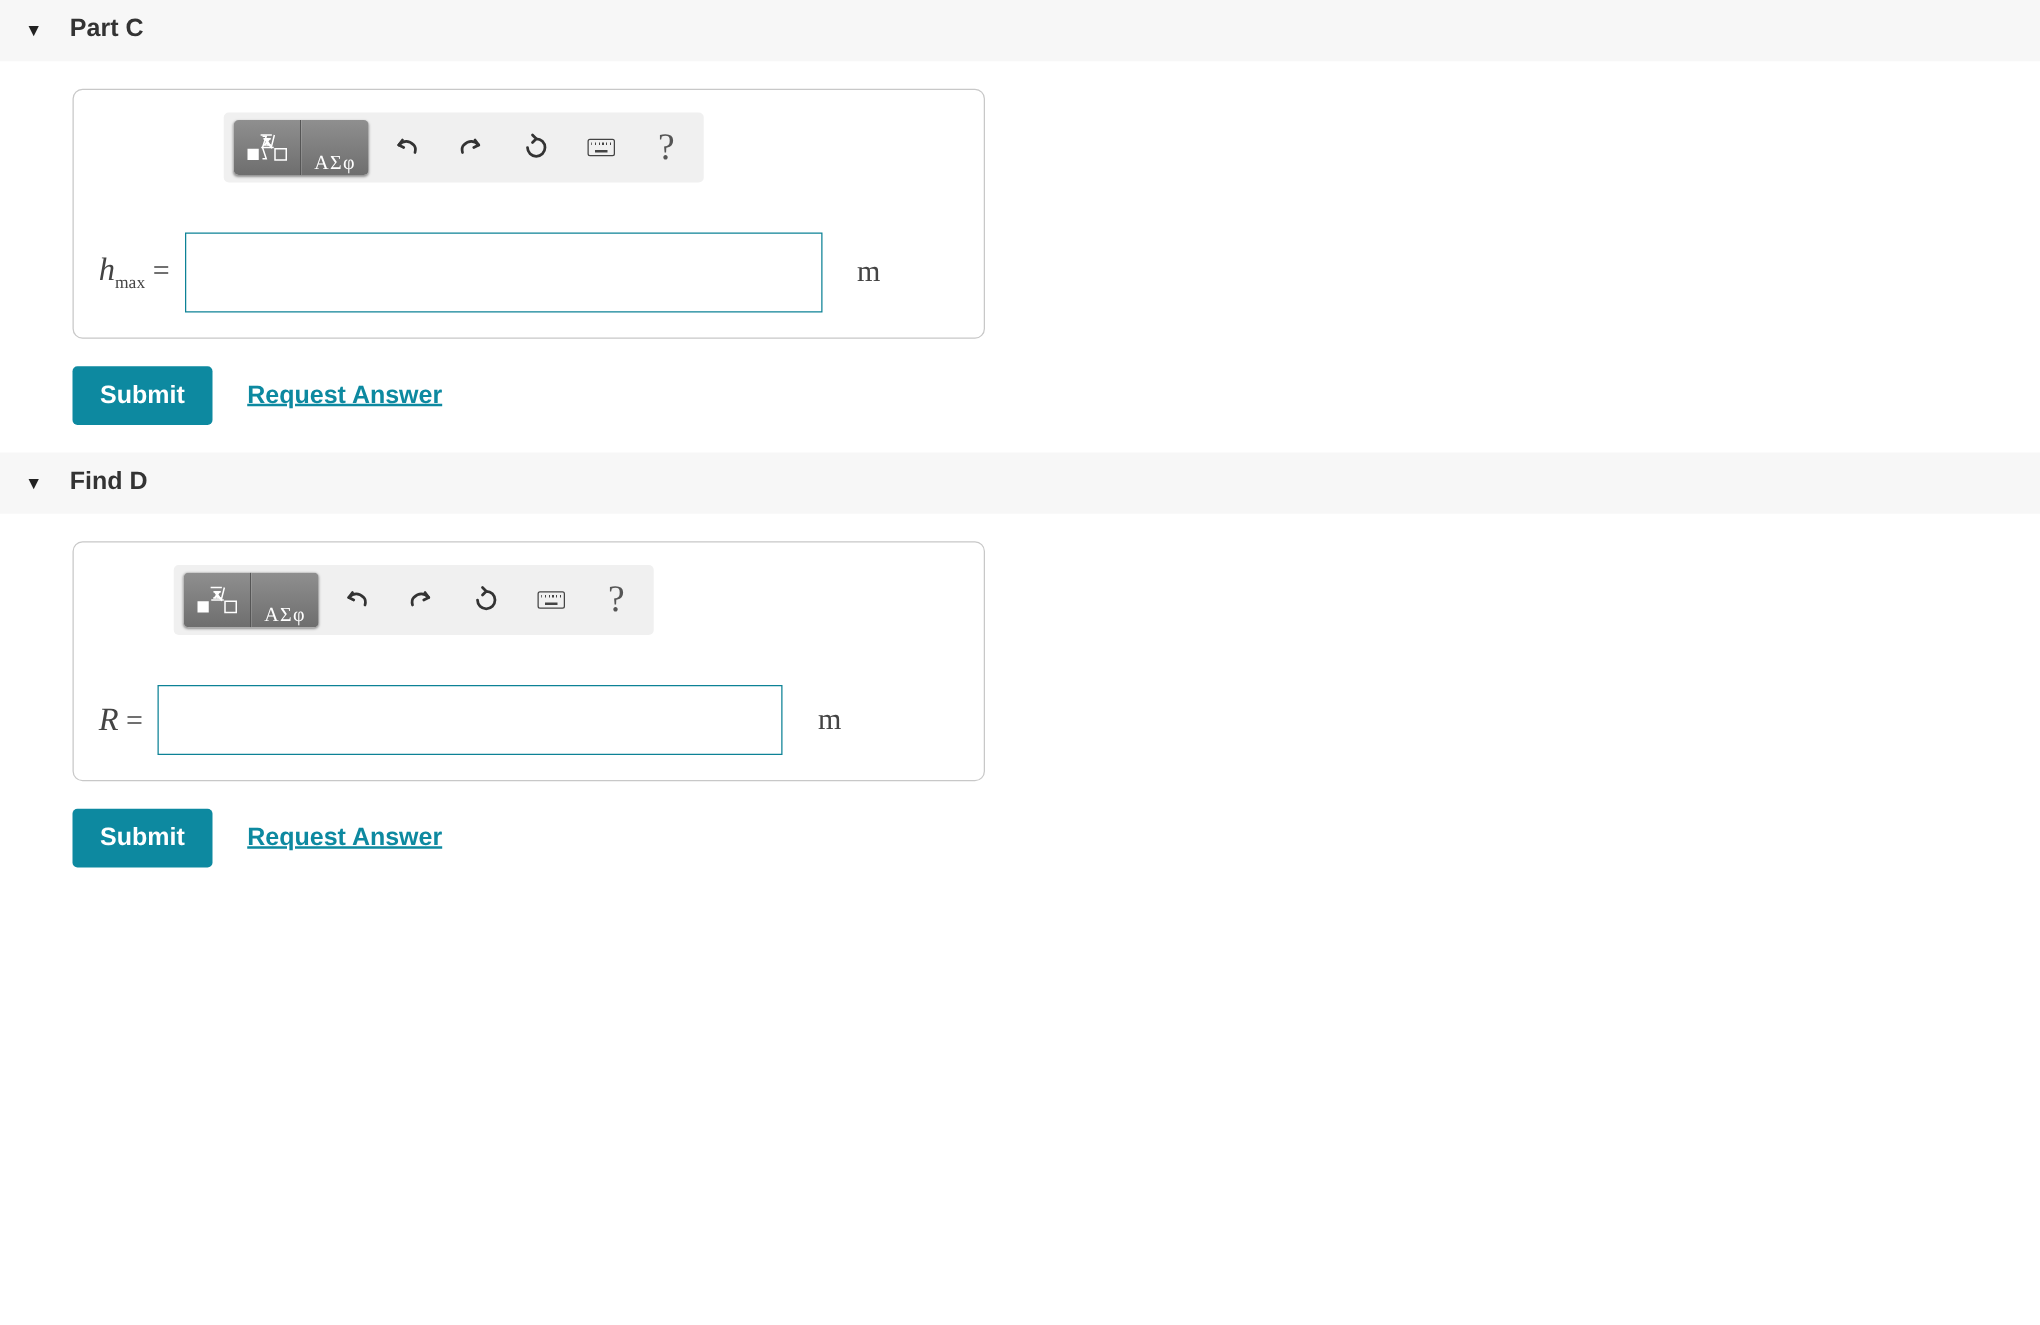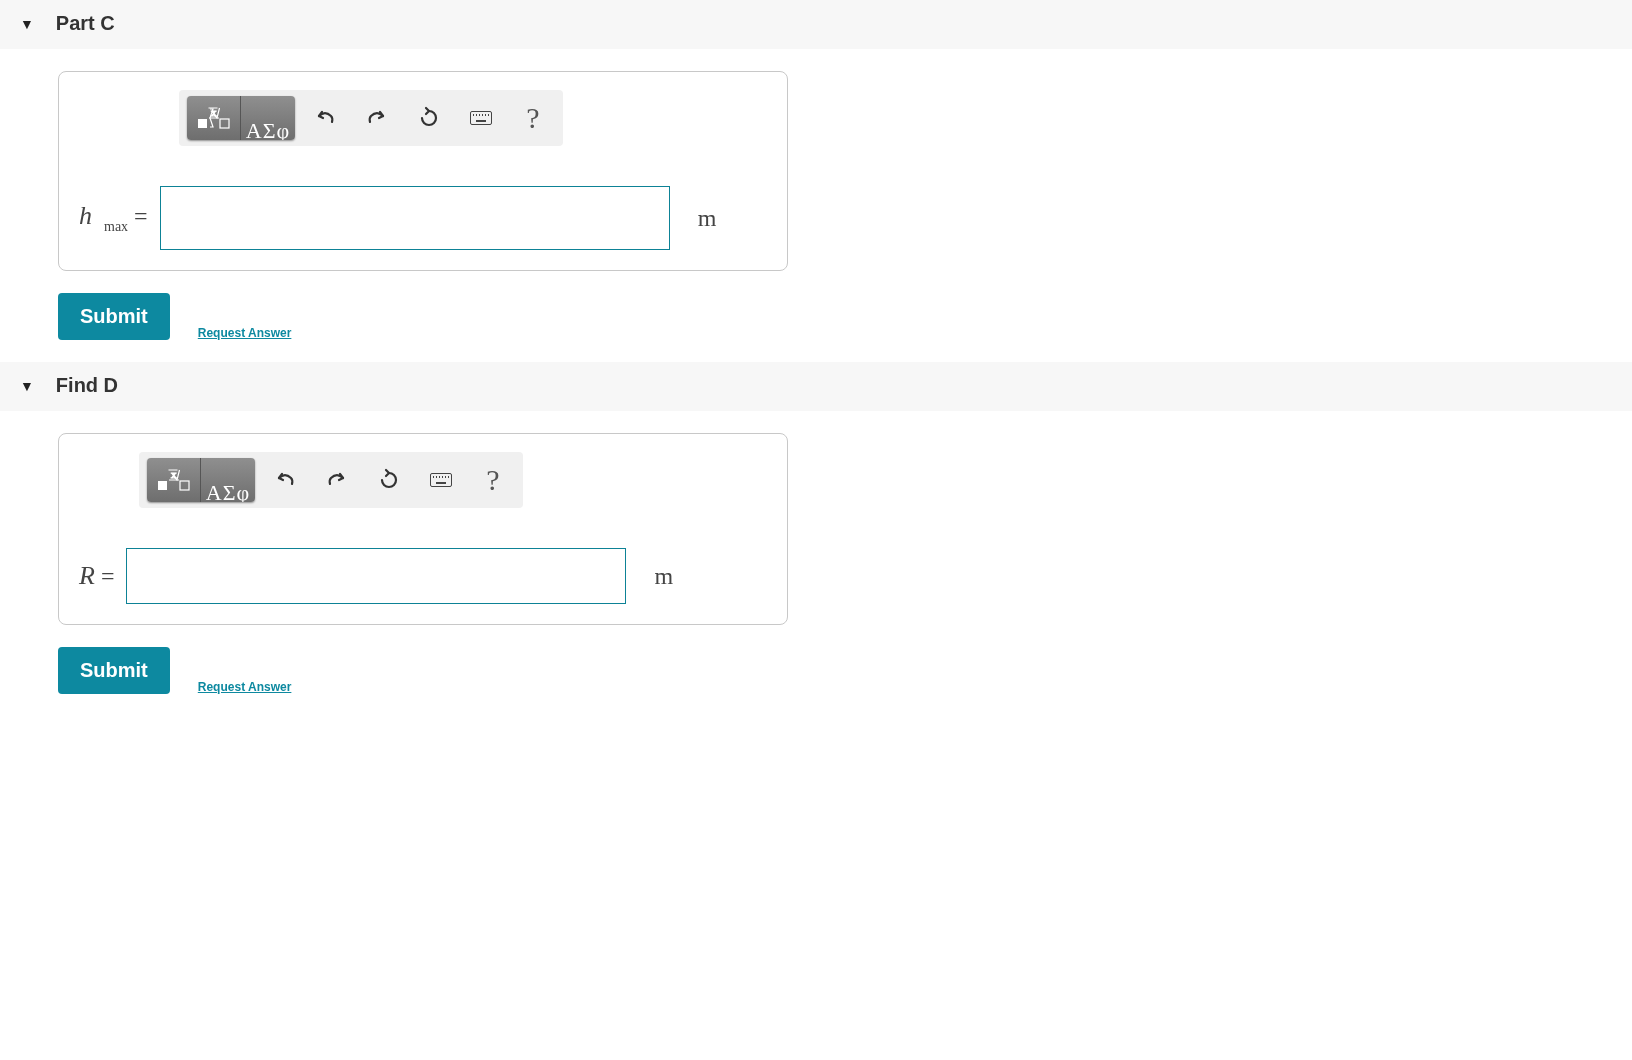--- a/index.html
+++ b/index.html
@@ -67,21 +67,21 @@
     height: 44px;
     display: flex;
     align-items: center;
     justify-content: center;
     font-size: 20px;
     cursor: pointer;
     border-right: 1px solid #555;
   }
   .tb-btn:last-child { border-right: none; }
   .tb-btn svg { fill: #fff; stroke: #fff; }
-  .tb-btn .greek { font-family: "Times New Roman", serif; font-size: 22px; letter-spacing: 1px; margin-top: 25px; }
+  .tb-btn .greek { font-family: "Times New Roman", serif; font-size: 16px; letter-spacing: 1px; margin-top: 25px; }
   .tb-icon {
     width: 44px;
     height: 44px;
     display: flex;
     align-items: center;
     justify-content: center;
     font-size: 26px;
     color: #333;
     cursor: pointer;
   }
@@ -92,56 +92,56 @@
     align-items: center;
     gap: 12px;
   }
   .answer-label {
     font-family: "Times New Roman", serif;
     font-style: italic;
     font-size: 26px;
     color: #444;
     white-space: nowrap;
   }
-  .answer-label sub { font-size: 14px; font-style: normal; margin-left: 12px; }
+  .answer-label sub { font-size: 14px; font-style: normal; }
   .answer-eq { font-family: "Times New Roman", serif; font-size: 24px; color:#444; font-style: normal; }
   .answer-input {
     flex: 0 0 auto;
     width: 510px;
     height: 64px;
     border: 1px solid #0d8296;
     background: #fff;
     font-size: 20px;
     padding: 0 10px;
     outline: none;
   }
   .answer-input.sm { width: 500px; height: 56px; }
   .answer-unit {
     font-family: "Times New Roman", serif;
     font-size: 24px;
     color: #444;
     margin-left: 16px;
   }
   .actions {
     display: flex;
-    align-items: flex-end;
+    align-items: center;
     gap: 28px;
   }
   .submit-btn {
     background: #0d89a0;
     color: #fff;
     border: none;
     padding: 12px 22px;
     font-size: 20px;
     font-weight: bold;
     border-radius: 4px;
     cursor: pointer;
   }
   .request-link {
-    font-size: 12px;
+    font-size: 20px;
     font-weight: bold;
     color: #0d89a0;
     text-decoration: underline;
     cursor: pointer;
   }
   .kbd-icon {
     border: 1px solid #444;
     width: 22px;
     height: 14px;
     border-radius: 2px;

